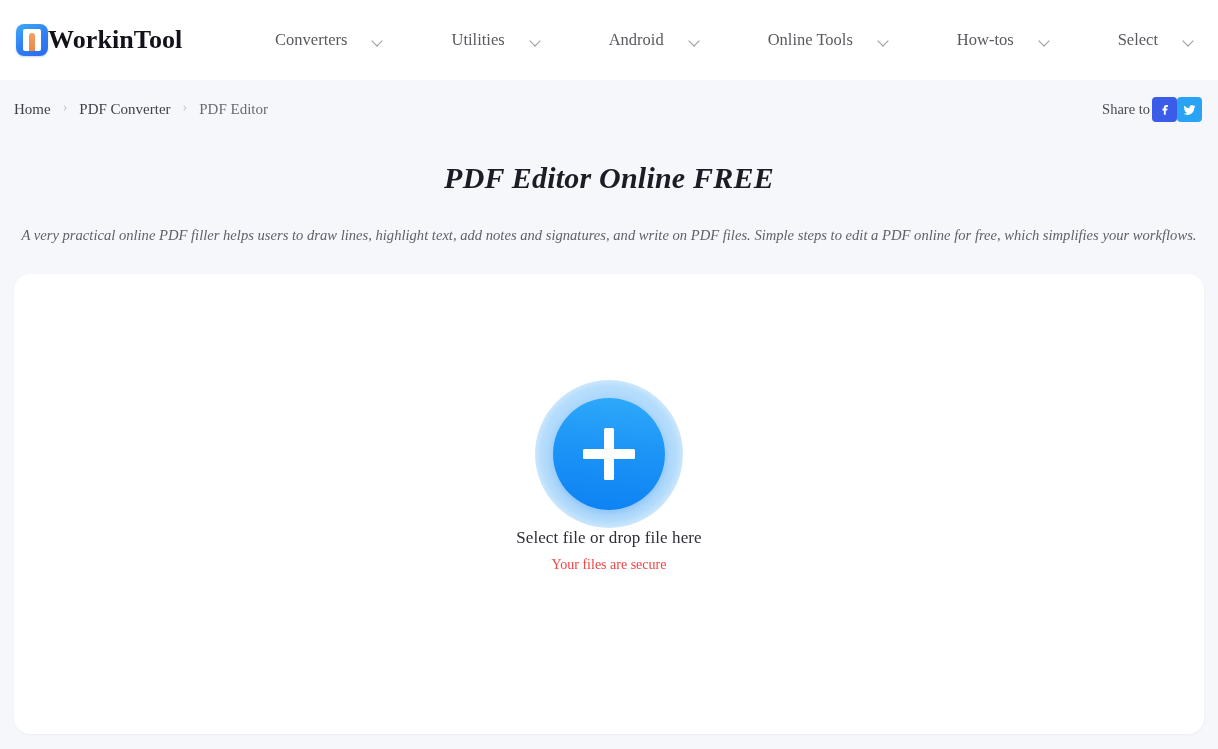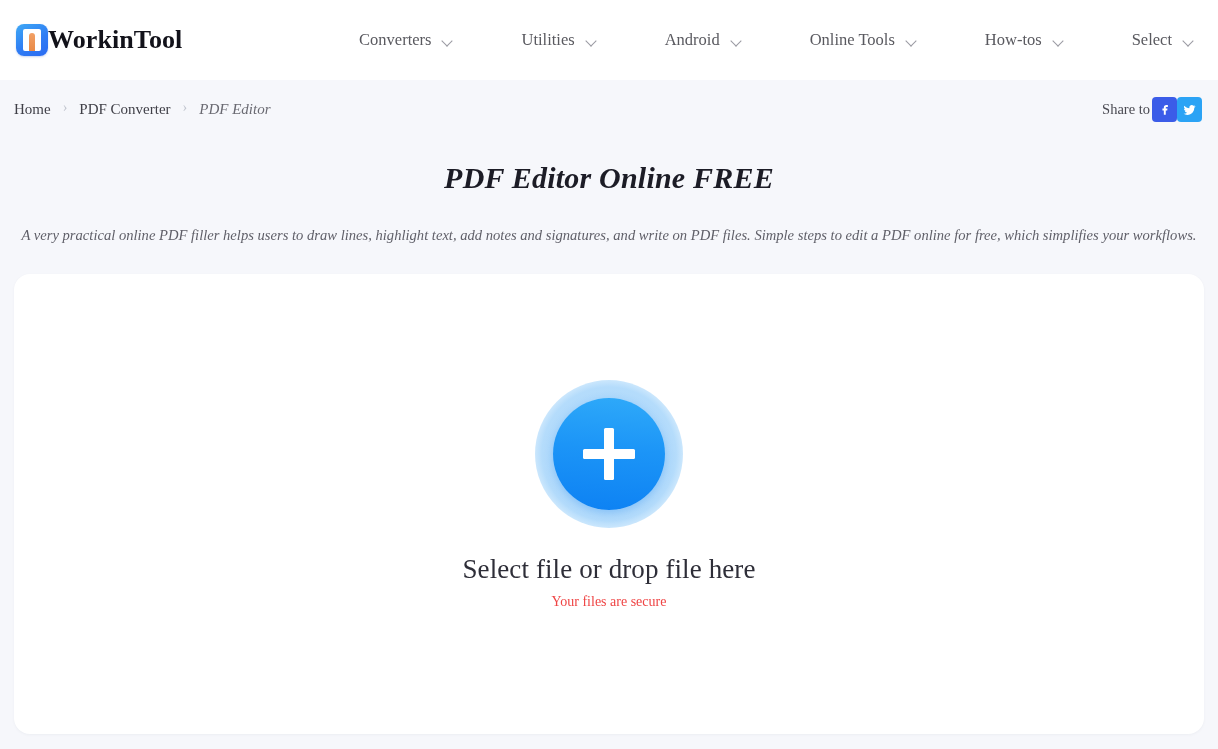--- a/index.html
+++ b/index.html
@@ -70,21 +70,21 @@
   .nav {
     display: flex;
     align-items: center;
     margin-left: auto;
     gap: 0;
   }
 
   .nav-item {
     display: flex;
     align-items: center;
-    gap: 12px;
+    gap: 26px;
     padding: 0 34px;
     font-size: 16.5px;
     color: #59595f;
     white-space: nowrap;
     cursor: pointer;
     font-family: "Liberation Serif", "DejaVu Serif", serif;
   }
   .nav-item:last-child { padding-right: 6px; }
 
   .chev {
@@ -116,21 +116,21 @@
     display: flex;
     align-items: center;
     font-size: 15px;
     color: #4a4a52;
   }
   .crumb {
     cursor: pointer;
     white-space: nowrap;
     color: #3f3f47;
   }
-  .crumb.current { color: #6a6a72; cursor: default; font-style: italic; }
+  .crumb.current { color: #6a6a72; cursor: default; }
   .crumb-sep {
     margin: 0 12px;
     color: #c2c6cf;
     font-size: 14px;
     line-height: 1;
     position: relative;
     top: -1px;
   }
 
   .share {
@@ -244,22 +244,21 @@
     width: 10px; height: 52px;
     transform: translateX(-50%);
   }
   .plus-glyph::after {
     top: 50%; left: 0;
     height: 10px; width: 52px;
     transform: translateY(-50%);
   }
 
   .drop-title {
-    margin-top: 26px;
-    font-size: 27px;
+    font-size: 17px;
     color: #2e2e38;
     font-family: "Liberation Serif", "DejaVu Serif", serif;
     letter-spacing: .1px;
   }
   .drop-sub {
     margin-top: 9px;
     font-size: 14px;
     color: #ef4444;
     cursor: pointer;
   }

